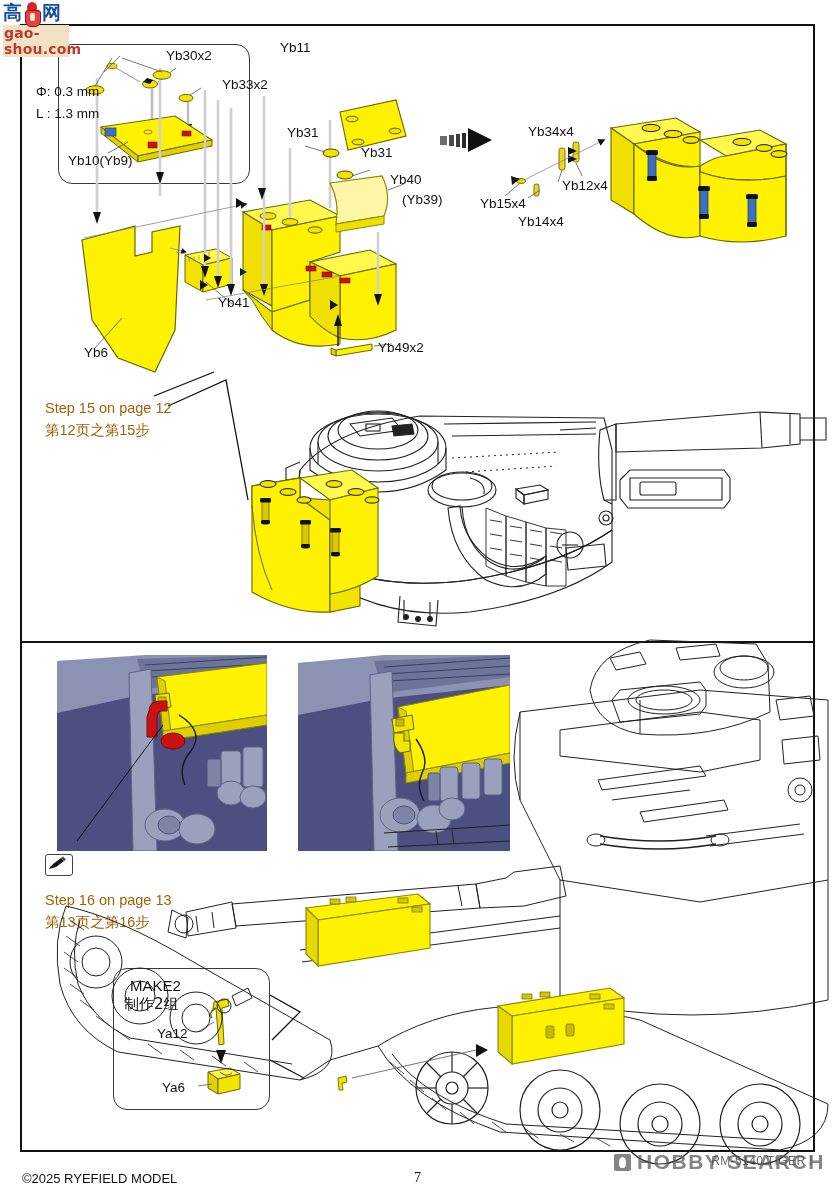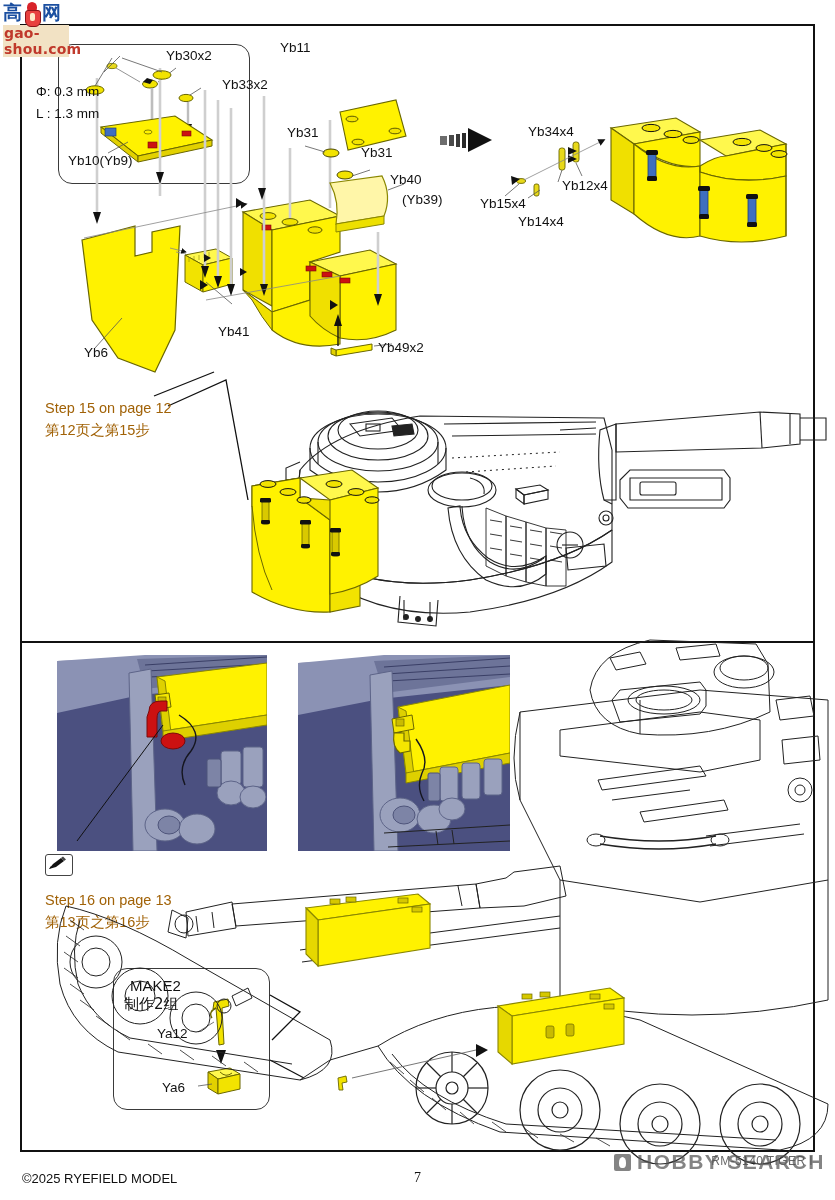--- a/index.html
+++ b/index.html
@@ -283,21 +283,21 @@
   <div class="lbl" style="left:36px;top:106px;">L : 1.3 mm</div>
   <div class="lbl" style="left:166px;top:48px;">Yb30x2</div>
   <div class="lbl" style="left:186px;top:77px;margin-left:36px;">Yb33x2</div>
   <div class="lbl" style="left:68px;top:153px;">Yb10(Yb9)</div>
 
   <div class="lbl" style="left:280px;top:40px;">Yb11</div>
   <div class="lbl" style="left:287px;top:125px;">Yb31</div>
   <div class="lbl" style="left:361px;top:145px;">Yb31</div>
   <div class="lbl" style="left:390px;top:172px;">Yb40</div>
   <div class="lbl" style="left:390px;top:192px;margin-left:12px;">(Yb39)</div>
-  <div class="lbl" style="left:218px;top:324px;text-align:center;">Yb41</div>
+  <div class="lbl" style="left:218px;top:295px;text-align:center;">Yb41</div>
   <div class="lbl" style="left:84px;top:345px;text-align:right;">Yb6</div>
   <div class="lbl" style="left:378px;top:340px;">Yb49x2</div>
 
   <div class="lbl" style="left:528px;top:124px;">Yb34x4</div>
   <div class="lbl" style="left:562px;top:178px;">Yb12x4</div>
   <div class="lbl" style="left:480px;top:196px;">Yb15x4</div>
   <div class="lbl" style="left:518px;top:214px;">Yb14x4</div>
 
   <div class="step" style="left:45px;top:398px;">Step 15 on page 12</div>
   <div class="step cn" style="left:45px;top:420px;">第12页之第15步</div>

